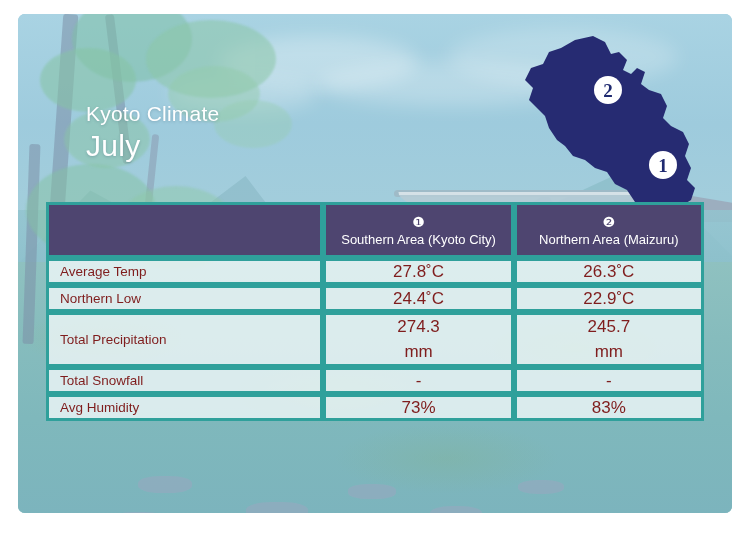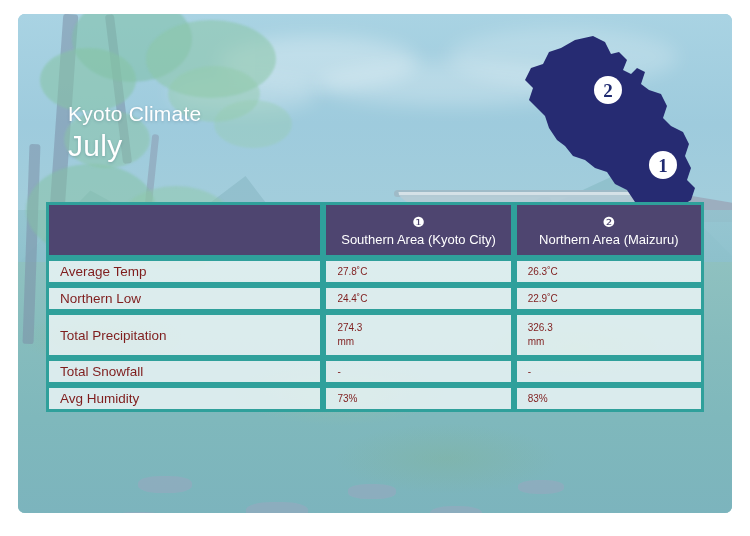--- a/index.html
+++ b/index.html
@@ -110,21 +110,21 @@
   .l8 { left:196px; top:86px;  width:78px;  height:48px; background:#96cdae; opacity:.38; }
 
   
   .roof {
     position:absolute; left:560px; top:178px; width:180px; height:30px;
     background:#9aa3b5; opacity:.75;
     clip-path:polygon(0 100%, 14% 36%, 50% 0, 86% 36%, 100% 100%);
   }
 
   
-  .heading { position:absolute; left:50px; top:88px; z-index:6; }
+  .heading { position:absolute; left:68px; top:88px; z-index:6; }
   .heading .sub {
     font-size:21px; color:#ffffff; font-weight:400;
     letter-spacing:.2px; line-height:1.1;
     text-shadow:0 1px 3px rgba(60,90,110,.30);
   }
   .heading .big {
     font-size:30px; color:#ffffff; font-weight:normal;
     margin-top:5px; letter-spacing:.3px; line-height:1.05;
     text-shadow:0 1px 3px rgba(60,90,110,.32);
   }
@@ -170,21 +170,21 @@
     font-family:"DejaVu Sans", sans-serif;
   }
   .col-title { display:block; text-align:center; white-space:nowrap; }
 
   .table tbody td {
     background:rgba(240,248,249,.80);
     height:27px;
     vertical-align:middle;
   }
   .table tbody td.label { text-align:left; font-size:13.5px; }
-  .table tbody td.val   { font-size:10px; }
+  .table tbody td.val   { text-align:center; font-size:17px; }
   .table tbody tr.tall td { height:46px; }
   .table tbody tr.tall td.val { line-height:1.45; }
   .unit { display:block; }
 
   
   .source {
     position:absolute; right:30px; top:456px; z-index:7;
     font-style:italic; font-size:13px; color:#17332f;
     white-space:nowrap;
   }
@@ -285,21 +285,21 @@
           <td class="val">24.4˚C</td>
           <td class="val">22.9˚C</td>
         </tr>
         <tr class="tall">
           <td class="label">Total Precipitation</td>
           <td class="val">
             <span>274.3</span>
             <span class="unit">mm</span>
           </td>
           <td class="val">
-            <span>326.3</span>
+            <span>245.7</span>
             <span class="unit">mm</span>
           </td>
         </tr>
         <tr>
           <td class="label">Total Snowfall</td>
           <td class="val">-</td>
           <td class="val">-</td>
         </tr>
         <tr>
           <td class="label">Avg Humidity</td>

